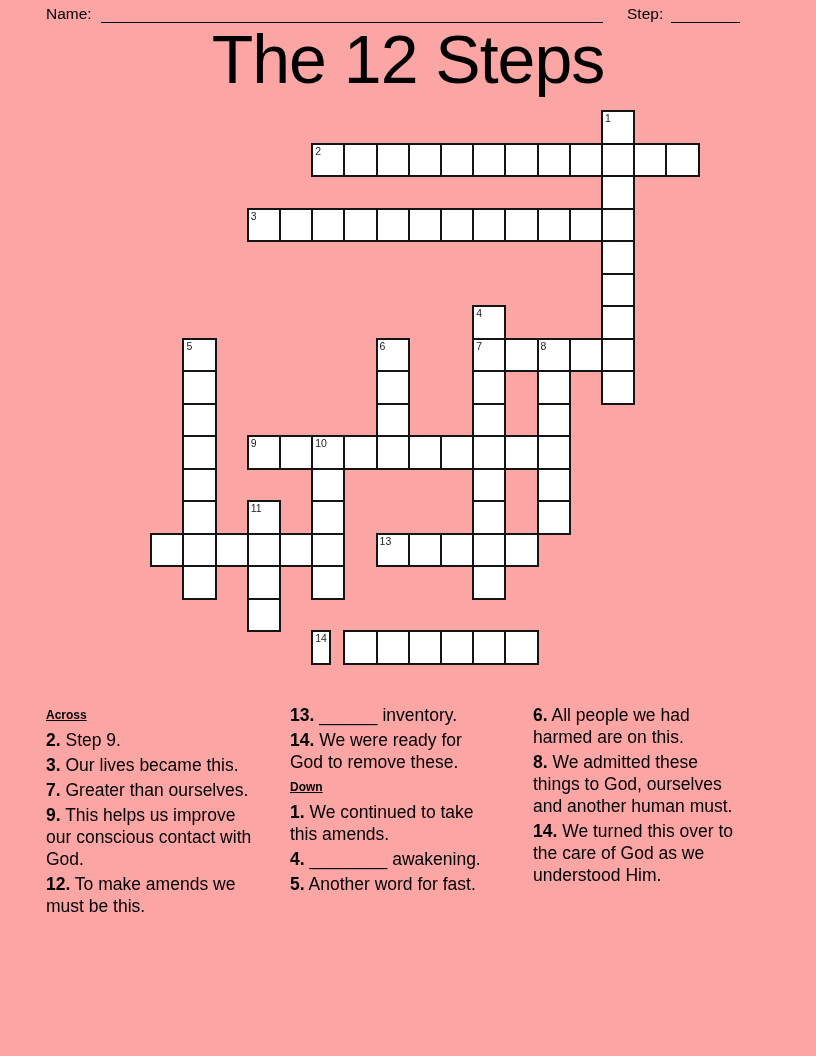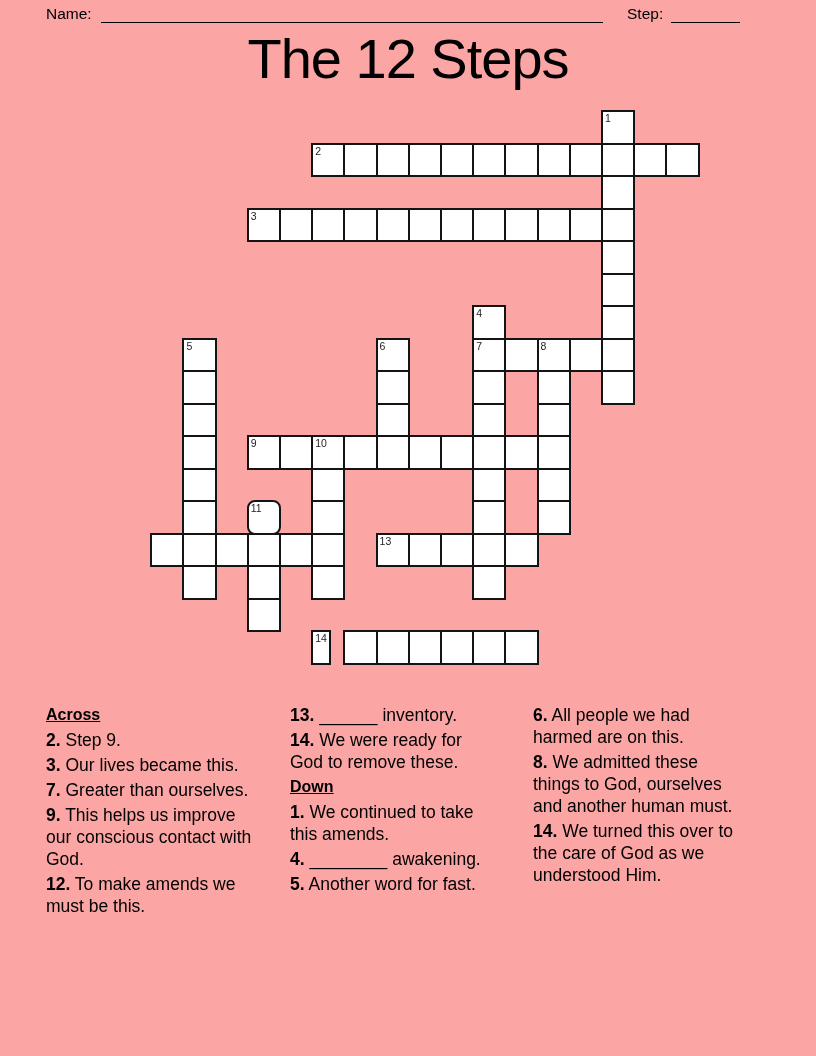--- a/index.html
+++ b/index.html
@@ -4,37 +4,37 @@
 <style>
   html,body{margin:0;padding:0;background:#fff;}
   .page{
     position:relative;width:816px;height:1056px;background:#fca5a5;
     font-family:"Liberation Sans",sans-serif;color:#000;overflow:hidden;
   }
   .hdr-label{position:absolute;font-size:15.5px;line-height:18px;}
   .blank{position:absolute;height:17px;border-bottom:1.7px solid #000;}
   .title{
     position:absolute;left:0;right:0;top:30px;text-align:center;
-    font-size:56px;line-height:58px;letter-spacing:-1px;font-weight:400;
+    font-size:68px;line-height:58px;letter-spacing:-1px;font-weight:400;
   }
   .grid{position:absolute;left:0;top:0;}
   .cell{
     position:absolute;box-sizing:border-box;border:2px solid #141414;background:#fff;
   }
   .cellnum{
     position:absolute;top:0;left:2px;font-size:10.5px;line-height:12px;color:#1c1c1c;
   }
   .clue-col{position:absolute;top:704px;font-size:17.5px;line-height:22px;}
   .col-1{left:46px;width:214px;}
   .col-2{left:290px;width:196px;}
   .col-3{left:533px;width:207px;}
   .clue{margin:0 0 3px 0;}
   .clue .num{font-weight:bold;}
   .clue-header{
-    font-weight:bold;text-decoration:underline;font-size:16px;margin:0 0 3px 0;
+    font-weight:bold;text-decoration:underline;font-size:12px;margin:0 0 3px 0;
   }
 </style>
 </head>
 <body>
 
 <div class="page">
 
   <span class="hdr-label" style="left:46px;top:5px;">Name:</span>
   <span class="blank" style="left:101px;top:5px;width:502px;"></span>
   <span class="hdr-label" style="left:627px;top:5px;">Step:</span>
@@ -149,21 +149,21 @@
       </div>
       <div class="cell" style="left: 375.6px; top: 370px; width: 34.2px; height: 34.5px; border-color: rgb(20, 20, 20);"></div>
       <div class="cell" style="left: 375.6px; top: 402.5px; width: 34.2px; height: 34.5px; border-color: rgb(20, 20, 20);"></div>
       <div class="cell" style="left: 536.6px; top: 370px; width: 34.2px; height: 34.5px; border-color: rgb(20, 20, 20);"></div>
       <div class="cell" style="left: 536.6px; top: 402.5px; width: 34.2px; height: 34.5px; border-color: rgb(20, 20, 20);"></div>
       <div class="cell" style="left: 536.6px; top: 467.5px; width: 34.2px; height: 34.5px; border-color: rgb(20, 20, 20);"></div>
       <div class="cell" style="left: 536.6px; top: 500px; width: 34.2px; height: 34.5px; border-color: rgb(20, 20, 20);"></div>
       <div class="cell" style="left: 311.2px; top: 467.5px; width: 34.2px; height: 34.5px; border-color: rgb(20, 20, 20);"></div>
       <div class="cell" style="left: 311.2px; top: 500px; width: 34.2px; height: 34.5px; border-color: rgb(20, 20, 20);"></div>
       <div class="cell" style="left: 311.2px; top: 565px; width: 34.2px; height: 34.5px; border-color: rgb(20, 20, 20);"></div>
-      <div class="cell" style="left: 246.8px; top: 500px; width: 34.2px; height: 34.5px; border-color: rgb(20, 20, 20); border-radius: 8px;">
+      <div class="cell" style="left: 246.8px; top: 500px; width: 34.2px; height: 34.5px; border-color: rgb(20, 20, 20);">
         <span class="cellnum">11</span>
       </div>
       <div class="cell" style="left: 246.8px; top: 565px; width: 34.2px; height: 34.5px; border-color: rgb(20, 20, 20);"></div>
       <div class="cell" style="left: 246.8px; top: 597.5px; width: 34.2px; height: 34.5px; border-color: rgb(20, 20, 20);"></div>
     </div>
 
   <div class="clue-col col-1">
       <div class="clue-header">Across</div>
       <div class="clue"><span class="num">2.</span><span> Step 9.</span></div>
       <div class="clue"><span class="num">3.</span><span> Our lives became this.</span></div>

